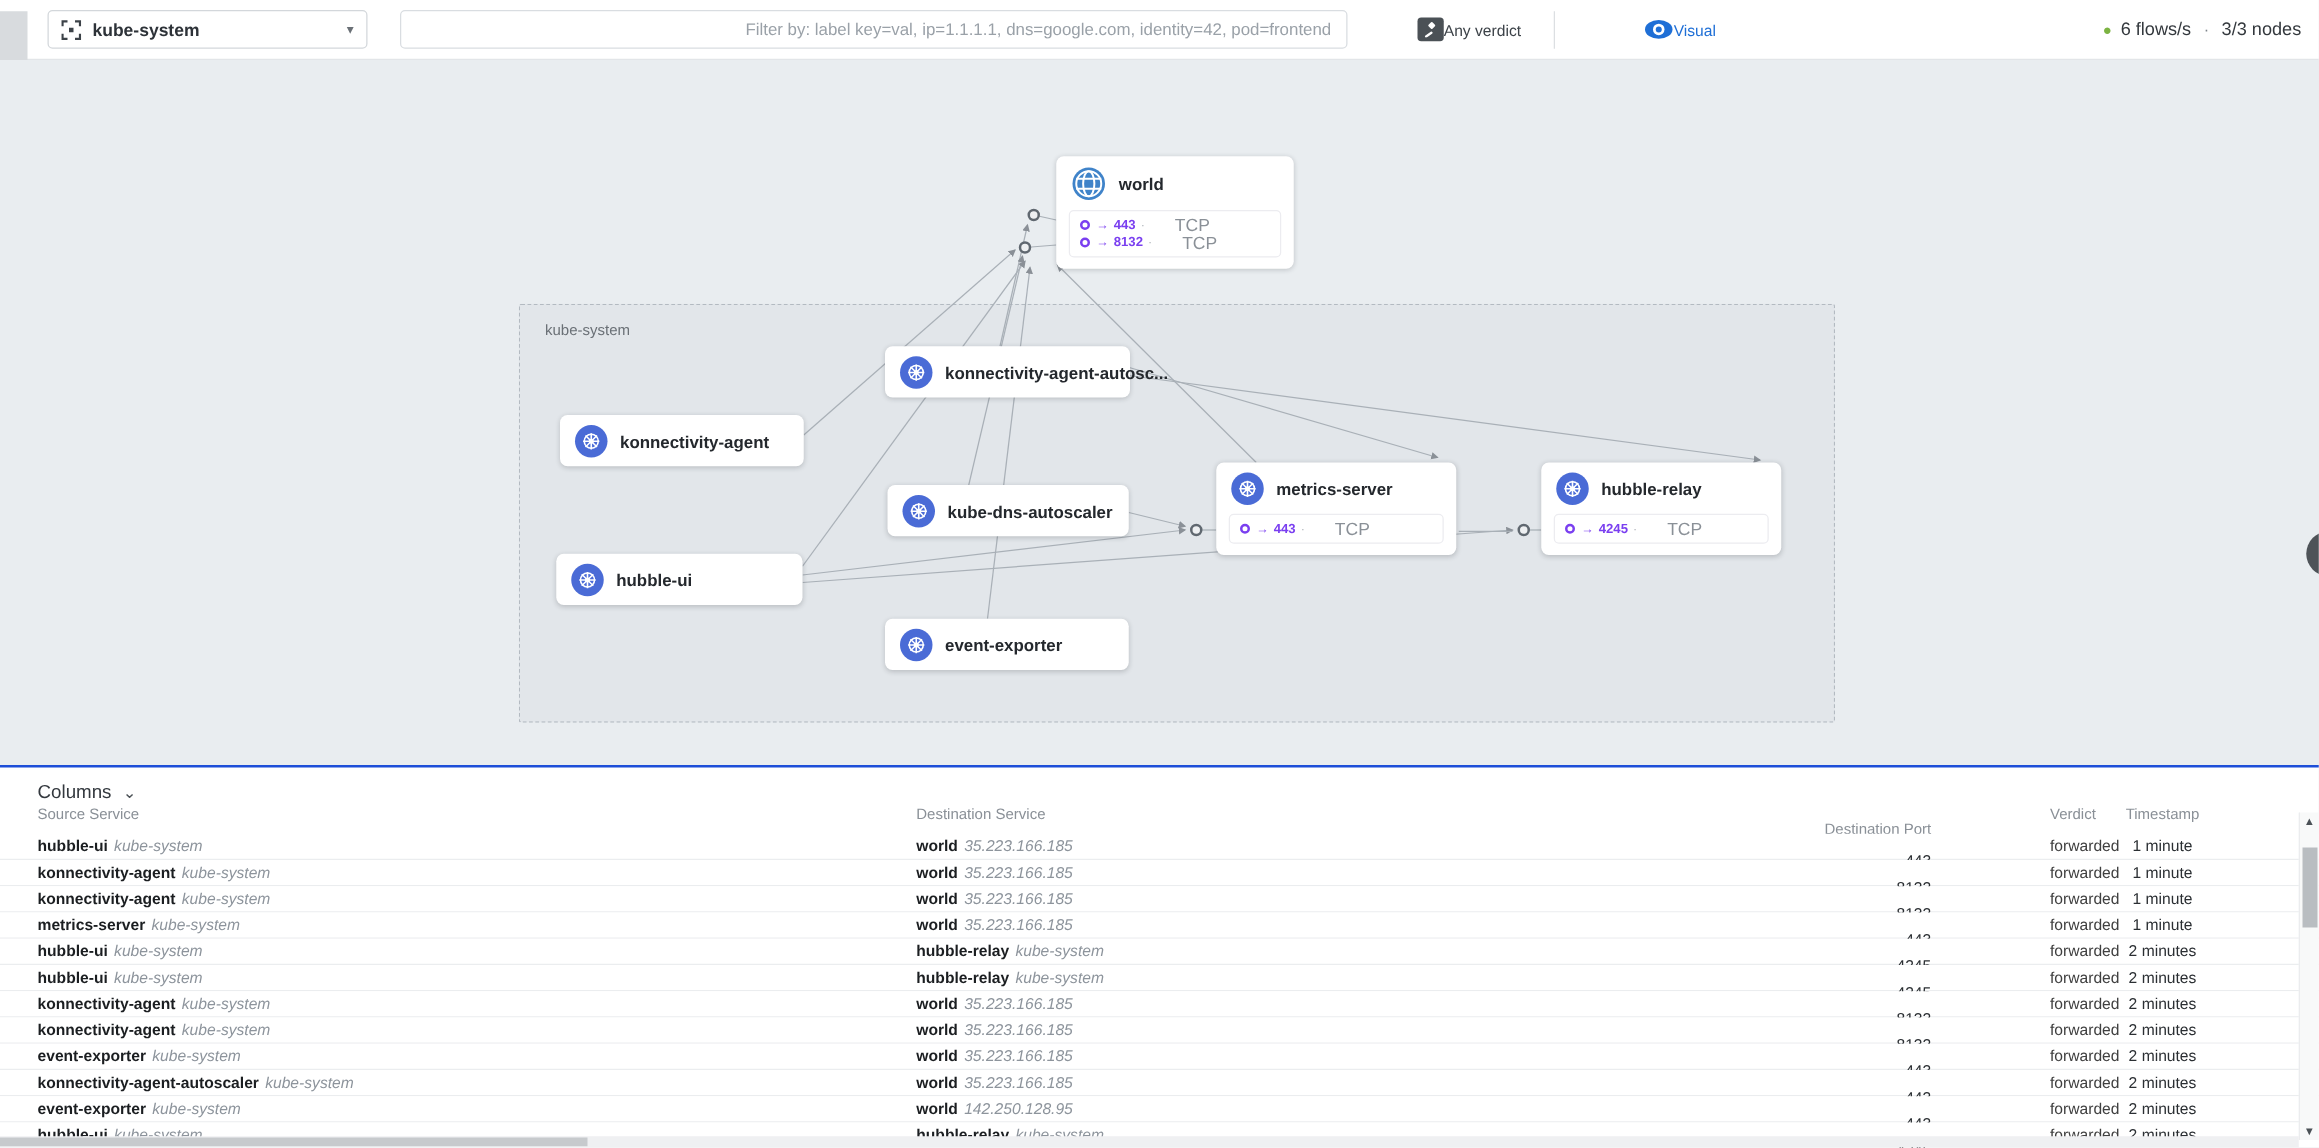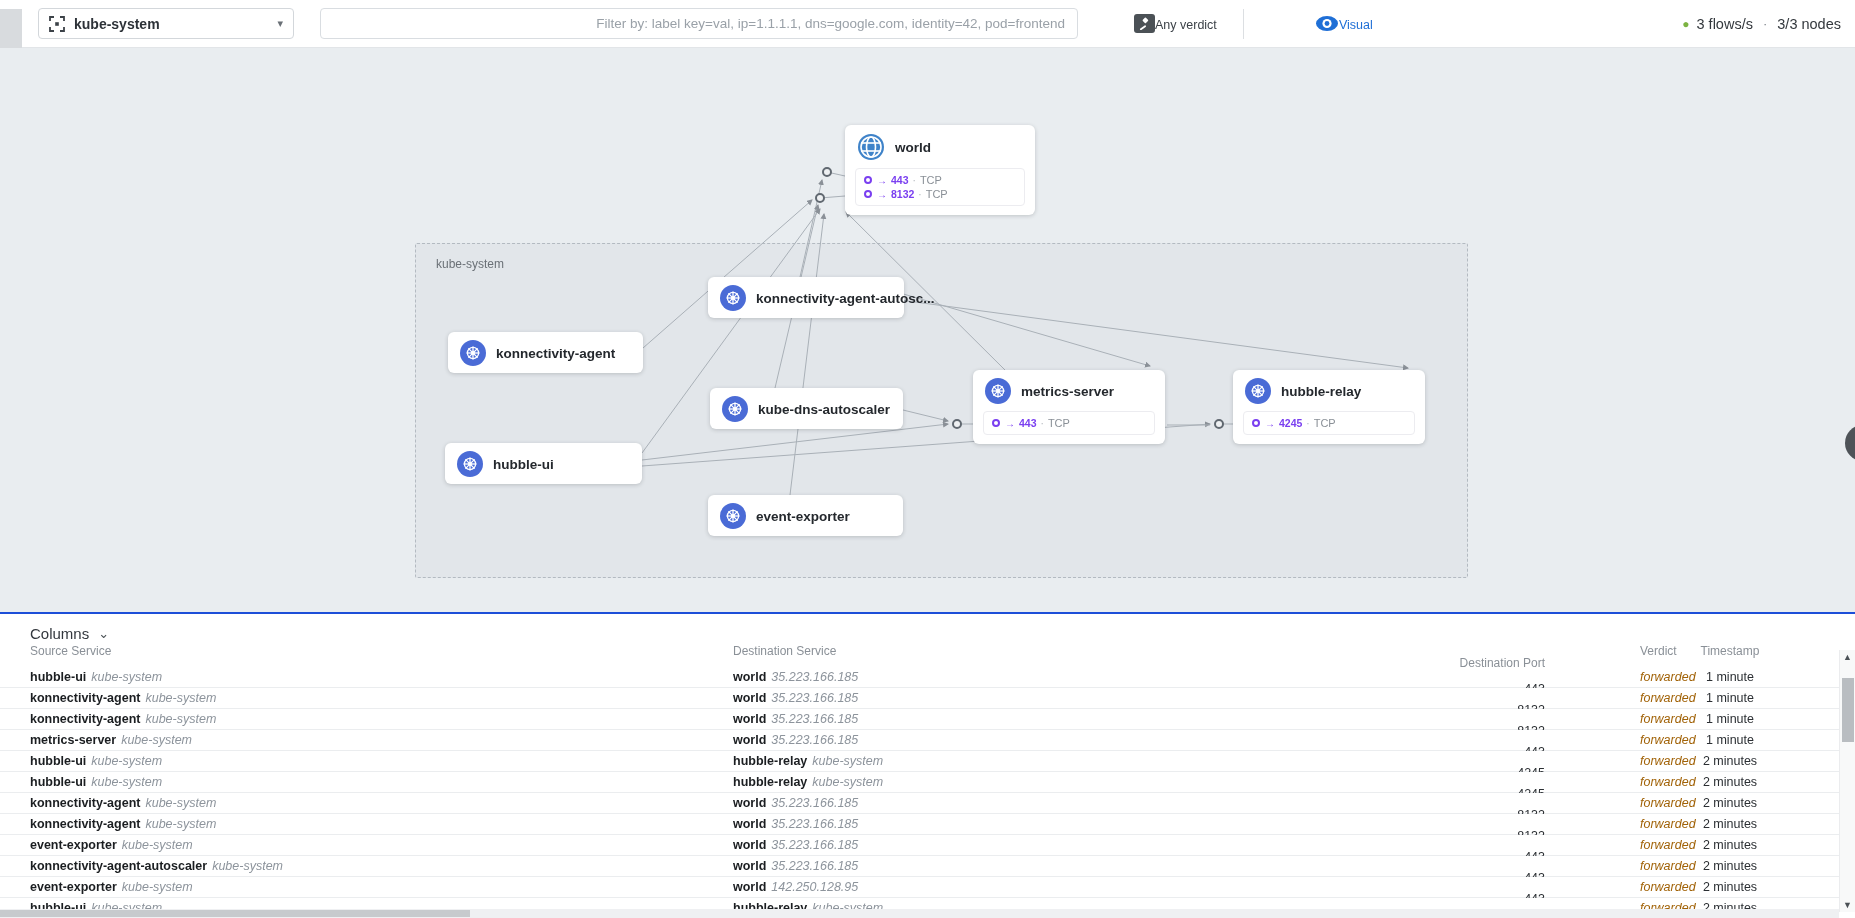--- a/index.html
+++ b/index.html
@@ -39,41 +39,41 @@
   .card .head { display:flex; align-items:center; padding:8px 14px 7px 12px; }
   .card .head .name { font-size:13.5px; font-weight:bold; color:#24282d; margin-left:10px; white-space:nowrap; }
   .kicon { width:26px; height:26px; border-radius:50%; background:#4a6bd6; flex:0 0 26px;
     display:flex; align-items:center; justify-content:center; }
   .ports-box { margin:0 10px 9px 10px; border:1px solid #ececf0; border-radius:4px; padding:4px 8px; }
   .port-row { display:flex; align-items:center; height:14px; white-space:nowrap; }
   .port-row .ring { width:8px; height:8px; border:2px solid #7a3ff0; border-radius:50%; margin-right:5px; }
   .port-row .arr { color:#7a3ff0; font-size:10px; font-weight:bold; margin-right:4px; }
   .port-row .pnum { color:#7a3ff0; font-size:10.5px; font-weight:bold; }
   .port-row .psep { color:#b0b5bb; font-size:10px; margin:0 4px; }
-  .port-row .proto { color:#8a9097; font-size:11px; }
+  .port-row .proto { color:#8a9097; font-size:14px;margin-left:20px; }
   .fab { position:absolute; left:1845px; top:377px; width:36px; height:36px; border-radius:50%;
     background:#4e5358; z-index:3; cursor:pointer; }
 
   
   .flows-panel { position:absolute; left:0; top:612px; width:1855px; height:306px;
     background:#fff; border-top:2px solid #1d4ed8; z-index:5; }
   .columns-bar { height:30px; display:flex; align-items:center; padding-left:30px; padding-top:8px; }
   .columns-bar .clabel { font-size:15px; color:#33383e; cursor:pointer; }
   .columns-bar .chev { font-size:13px; color:#4b5156; margin-left:9px; cursor:pointer; }
   .thead { position:relative; height:23px; font-size:12px; color:#8a9097; }
   .col-src { position:absolute; left:30px; }
   .col-dst { position:absolute; left:733px; }
   .col-port { position:absolute; left:1345px; width:200px; text-align:right;margin-top:12px; }
   .col-verdict { position:absolute; left:1640px; width:90px; }
   .col-time { position:absolute; left:1645px; width:170px; text-align:center; }
   .frow { position:relative; height:21px; border-bottom:1px solid #ebedef; font-size:12.5px; cursor:pointer; background:#fff; }
   .frow .svc { font-weight:bold; color:#1b1e21; }
   .frow .meta { font-style:italic; color:#8d949c; margin-left:5px; font-weight:normal; }
   .frow .col-port { color:#2b2f33; }
-  .frow .col-verdict { color:#a16207;font-style:italic; }
+  .frow .col-verdict { color:#404040; }
   .frow .col-time { color:#2b2f33; }
   .cellpad { padding-top:3px; }
 
   .vscroll { position:absolute; right:0; top:36px; width:16px; height:262px;
     background:#f8f9f9; border-left:1px solid #ebecee; }
   .vscroll .up { position:absolute; top:2px; left:0; width:100%; text-align:center; font-size:9px; color:#4b5156; cursor:pointer; }
   .vscroll .down { position:absolute; bottom:2px; left:0; width:100%; text-align:center; font-size:9px; color:#4b5156; cursor:pointer; }
   .vscroll .thumb { position:absolute; top:28px; left:2px; width:12px; height:64px; background:#b9bdc1; cursor:pointer; }
   .hscroll { position:absolute; left:0; bottom:0; width:1839px; height:9px; background:#eff0f2; }
   .hscroll .thumb { position:absolute; left:0; top:1px; height:7px; width:470px; background:#c7cacd; cursor:pointer; }
@@ -118,21 +118,21 @@
     <svg width="24" height="17" viewBox="0 0 24 17">
       <ellipse cx="12" cy="8.5" rx="11" ry="7.5" fill="#1f6fd6"></ellipse>
       <circle cx="12" cy="8.5" r="4.6" fill="#fff"></circle>
       <circle cx="12" cy="8.5" r="2.4" fill="#1f6fd6"></circle>
     </svg>
     <span class="lbl">Visual</span>
   </div>
 
   <div class="status">
     <span class="gdot">●</span>
-    <span>3 flows/s</span>
+    <span>6 flows/s</span>
     <span class="sep">·</span>
     <span>3/3 nodes</span>
   </div>
 </div>
 
 <div class="map-area">
 
   <div class="ns-box">
     <span class="ns-label">kube-system</span>
   </div>

